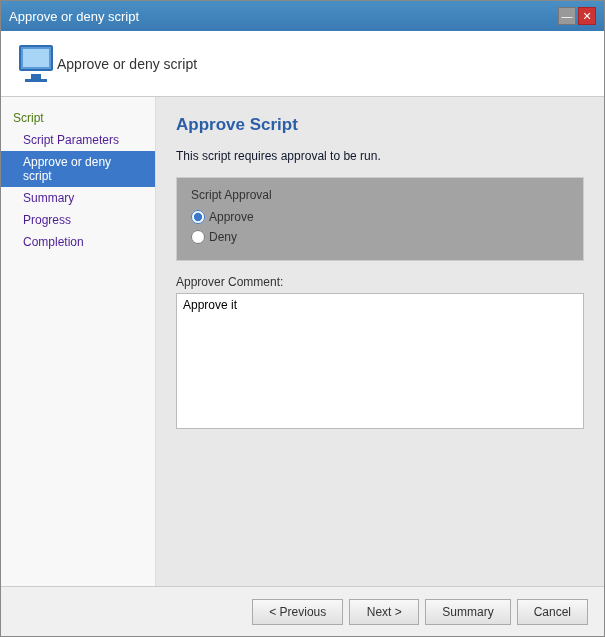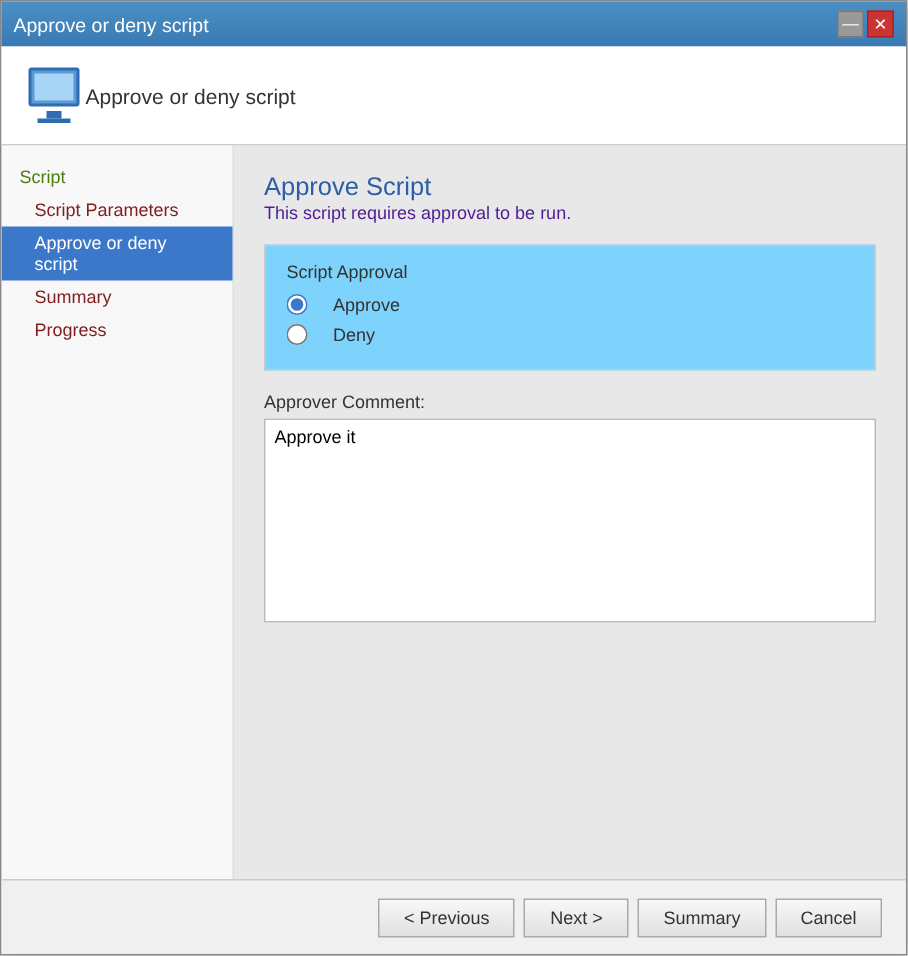--- a/index.html
+++ b/index.html
@@ -86,58 +86,59 @@
     }
     .sidebar-section-label {
       font-size: 12px;
       color: #4d7c0f;
       padding: 4px 12px;
       font-weight: normal;
     }
     .sidebar-item {
       padding: 4px 12px 4px 22px;
       font-size: 12px;
-      color: #7f1d1d;
+      color: #4c1d95;
       cursor: pointer;
     }
     .sidebar-item.active {
       background: #3b78c9;
       color: white;
     }
     .main-panel {
       flex: 1;
       background: #e8e8e8;
       padding: 18px 20px;
       overflow-y: auto;
     }
     .panel-title {
       font-size: 17px;
       color: #2b5ea7;
-      font-weight: normal;
+      font-weight: bold;
+      margin-bottom: 14px;
     }
     .description-text {
       font-size: 12px;
-      color: #4c1d95;
+      color: #0f172a;
       margin-bottom: 14px;
     }
     .approval-group {
       border: 1px solid #ccc;
-      background: #7dd3fc;
+      background: #a3a3a3;
       padding: 10px 14px;
       margin-bottom: 14px;
     }
     .approval-group-label {
       font-size: 12px;
       color: #333;
       margin-bottom: 8px;
     }
     .radio-row {
       display: flex;
       align-items: flex-start;
-      gap: 17px;
+      gap: 4px;
       margin-bottom: 6px;
       font-size: 12px;
       color: #333;
     }
     .radio-input {
       accent-color: #3b78c9;
       width: 14px;
       height: 14px;
       cursor: pointer;
     }
@@ -246,20 +247,21 @@
   </div>
 
   <div class="content-area">
 
     <div class="sidebar">
       <div class="sidebar-section-label">Script</div>
       <div class="sidebar-item">Script Parameters</div>
       <div class="sidebar-item active">Approve or deny script</div>
       <div class="sidebar-item">Summary</div>
       <div class="sidebar-item">Progress</div>
+      <div class="sidebar-item">Completion</div>
     </div>
 
     <div class="main-panel">
       <div class="panel-title">Approve Script</div>
       <div class="description-text">This script requires approval to be run.</div>
 
       <div class="approval-group">
         <div class="approval-group-label">Script Approval</div>
         <label class="radio-row">
           <input type="radio" class="radio-input" name="approval" checked="" style="">

